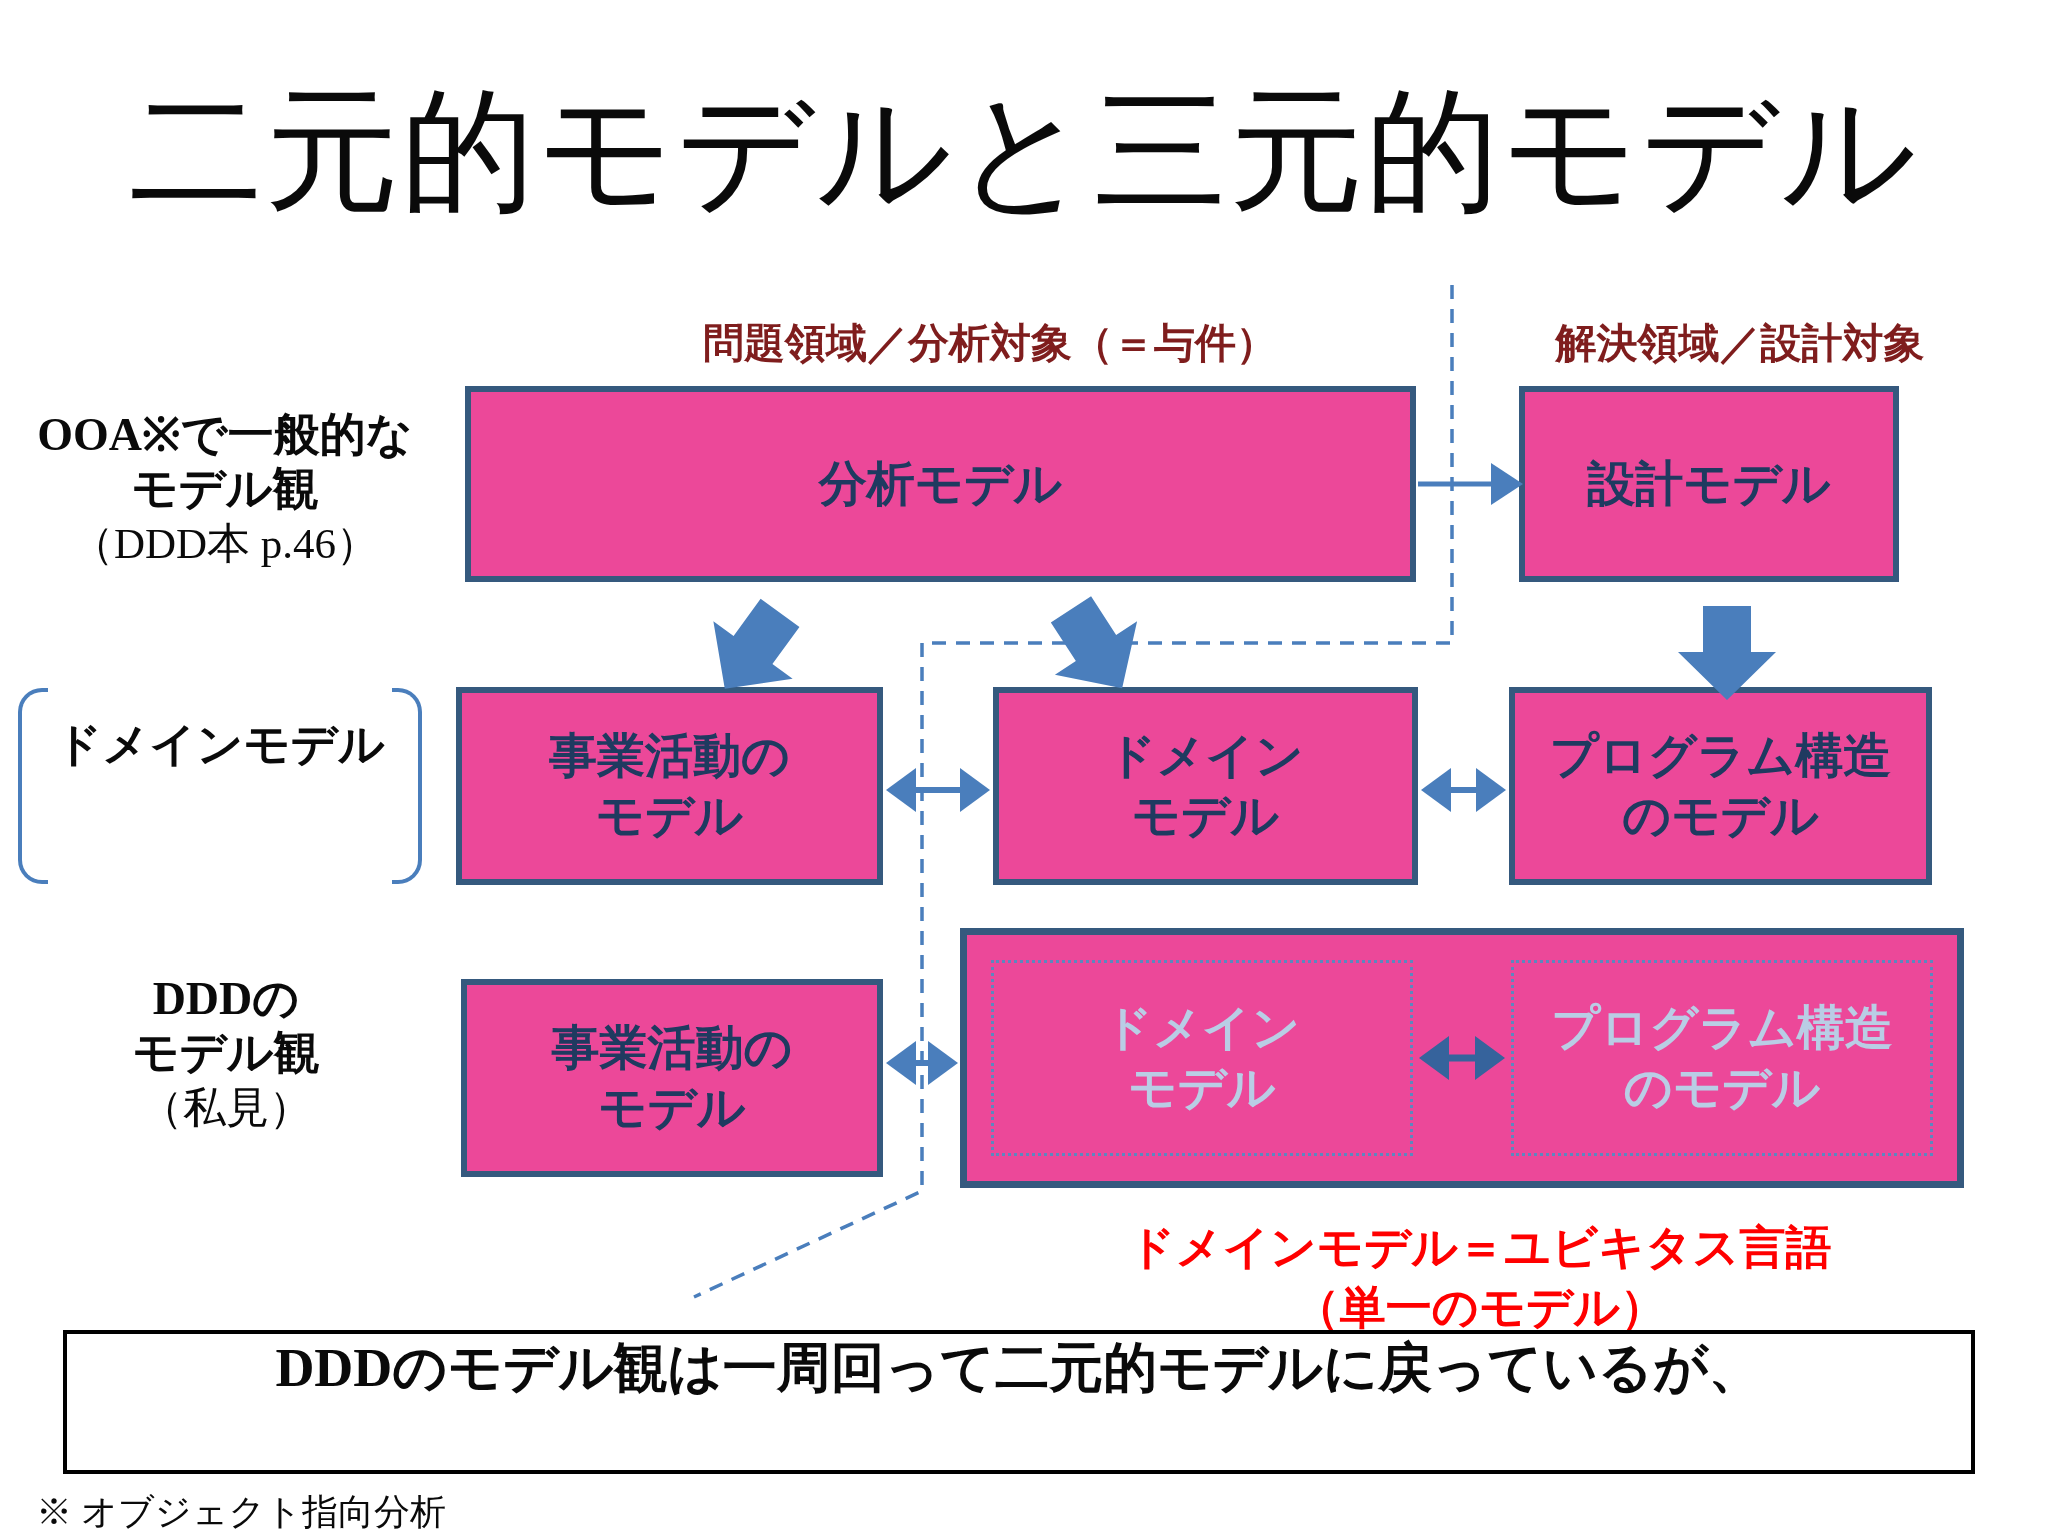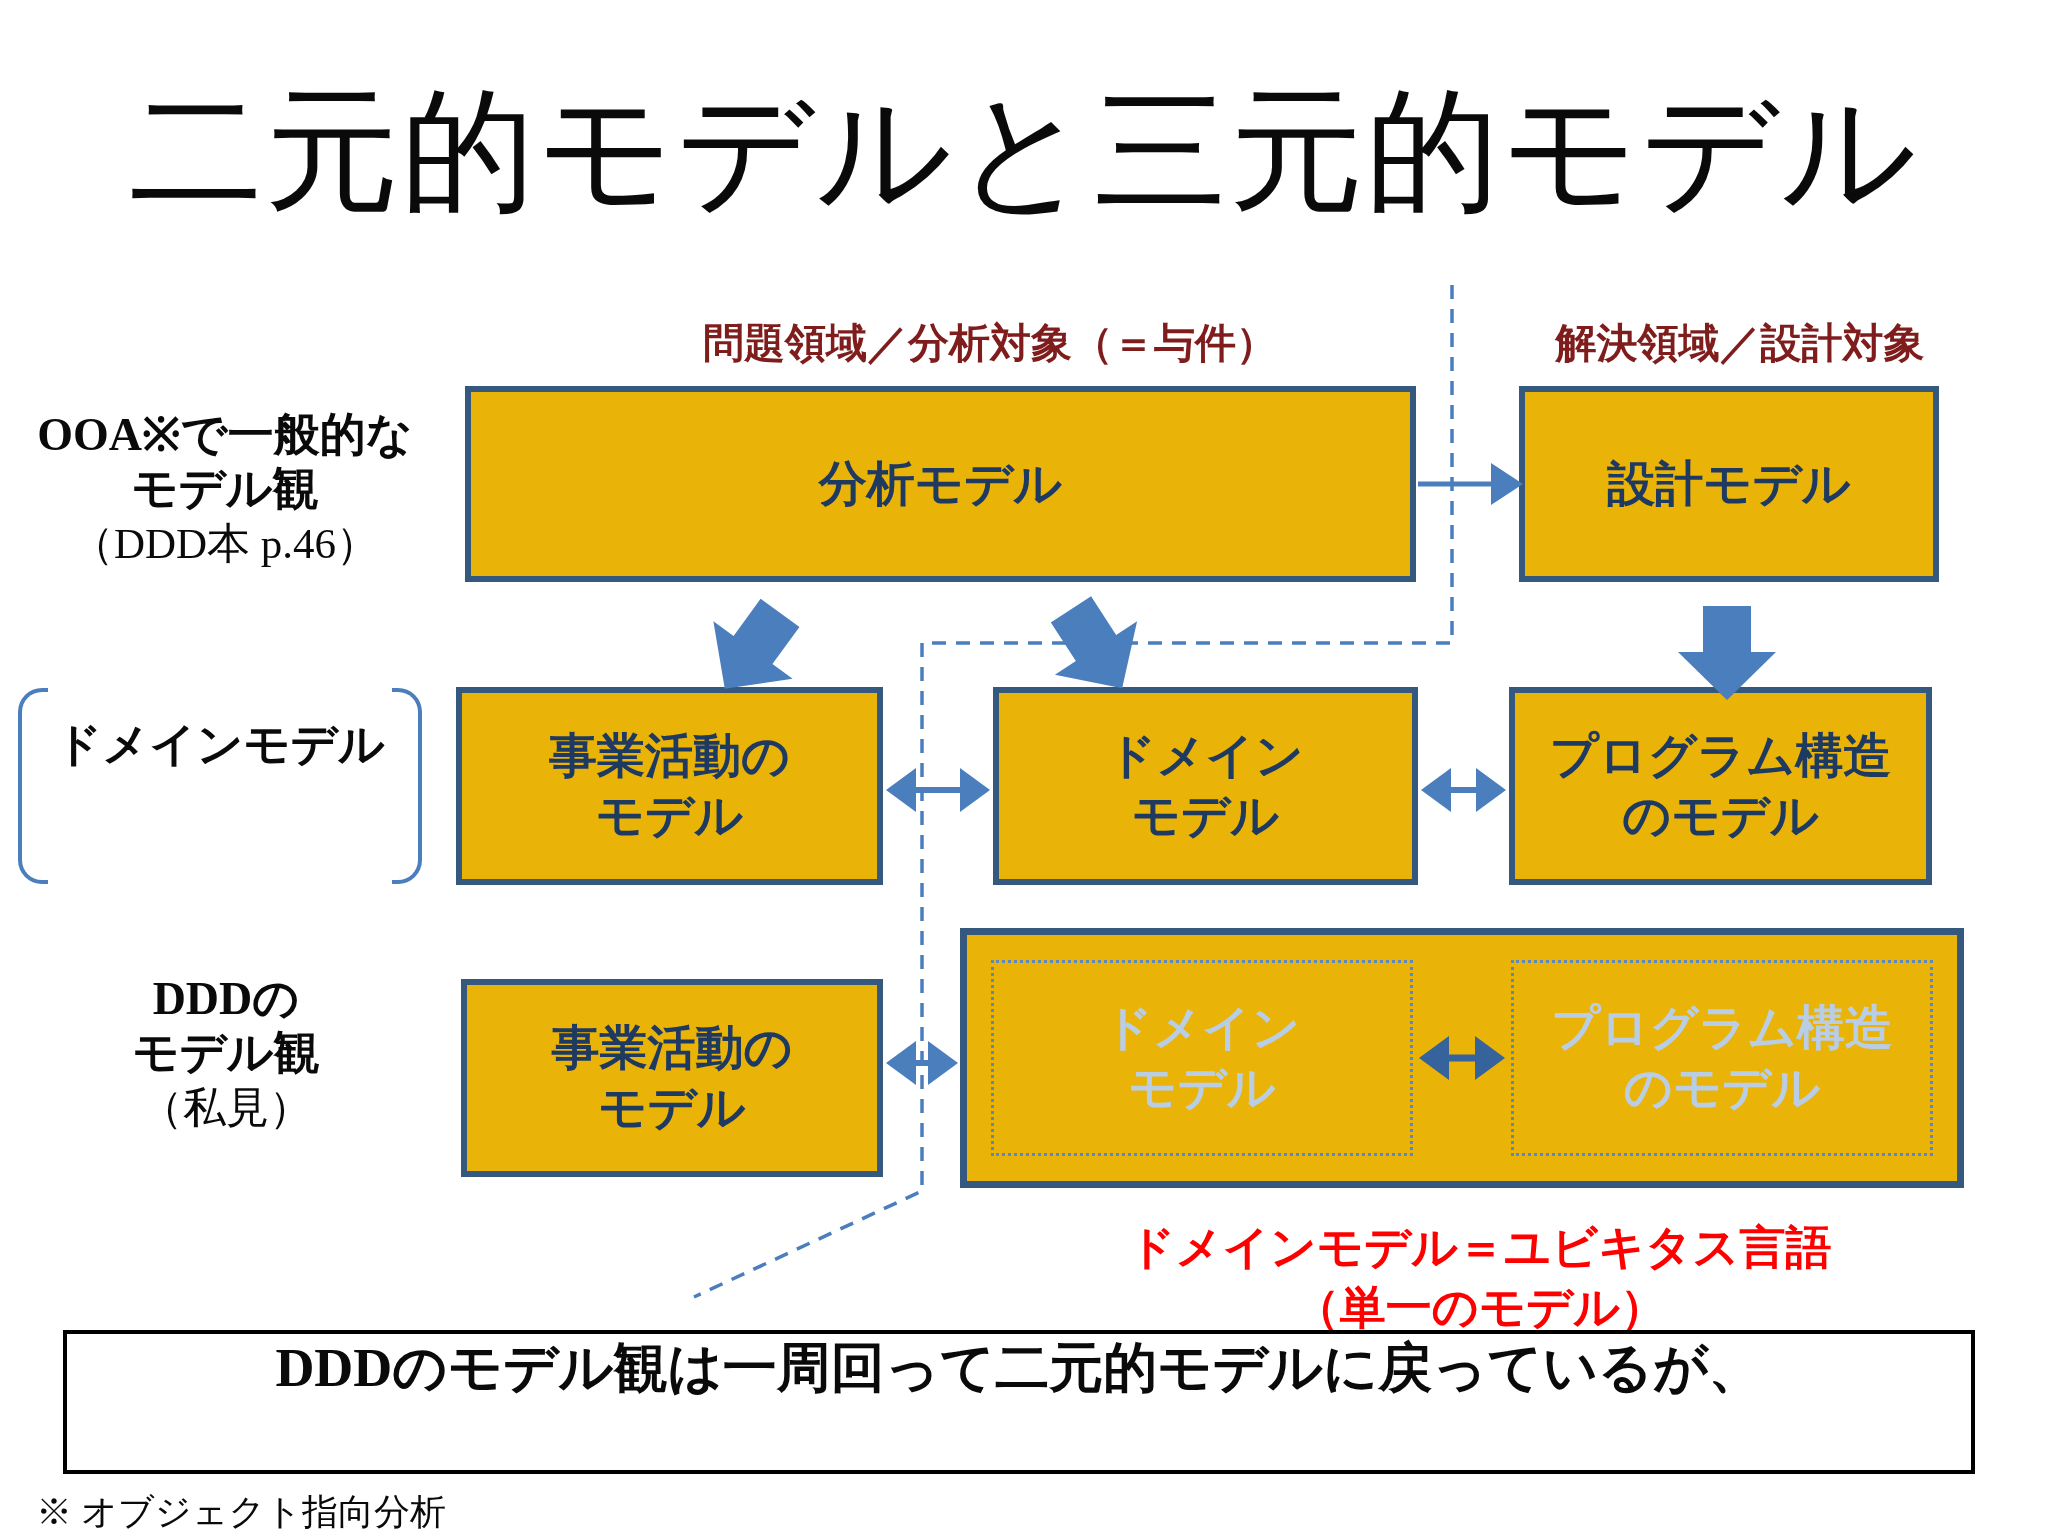--- a/index.html
+++ b/index.html
@@ -12,26 +12,26 @@
     font-size:134px;font-weight:normal;color:#0a0a0a;letter-spacing:2px;white-space:nowrap;
   }
   .colhead{
     position:absolute;top:316px;font-size:41px;font-weight:bold;color:#7f1d1d;
     text-align:center;white-space:nowrap;
   }
   .colhead.problem{left:560px;width:860px;}
   .colhead.solution{left:1500px;width:480px;}
   .svg-overlay{position:absolute;left:0;top:0;z-index:5;pointer-events:none;}
   .box{
-    position:absolute;background:#eab308;border:6px solid #35597e;box-sizing:border-box;
+    position:absolute;background:#ec4899;border:6px solid #35597e;box-sizing:border-box;
     display:flex;flex-direction:column;align-items:center;justify-content:center;
     color:#1f3a60;font-weight:bold;font-size:48px;line-height:1.25;text-align:center;z-index:2;
   }
   .box.analysis{left:465px;top:386px;width:951px;height:196px;}
-  .box.design{left:1519px;top:386px;width:420px;height:196px;}
+  .box.design{left:1519px;top:386px;width:380px;height:196px;}
   .box.r2-business{left:456px;top:687px;width:427px;height:198px;}
   .box.r2-domain{left:993px;top:687px;width:425px;height:198px;}
   .box.r2-program{left:1509px;top:687px;width:423px;height:198px;}
   .box.r3-business{left:461px;top:979px;width:422px;height:198px;}
   .box.container3{left:960px;top:928px;width:1004px;height:260px;border-width:7px;z-index:1;}
   .ghostbox{
     position:absolute;border:3px dotted #5d87bf;box-sizing:border-box;background:transparent;
     display:flex;flex-direction:column;align-items:center;justify-content:center;
     color:#b9cde5;font-weight:bold;font-size:48px;line-height:1.25;text-align:center;z-index:2;
   }

